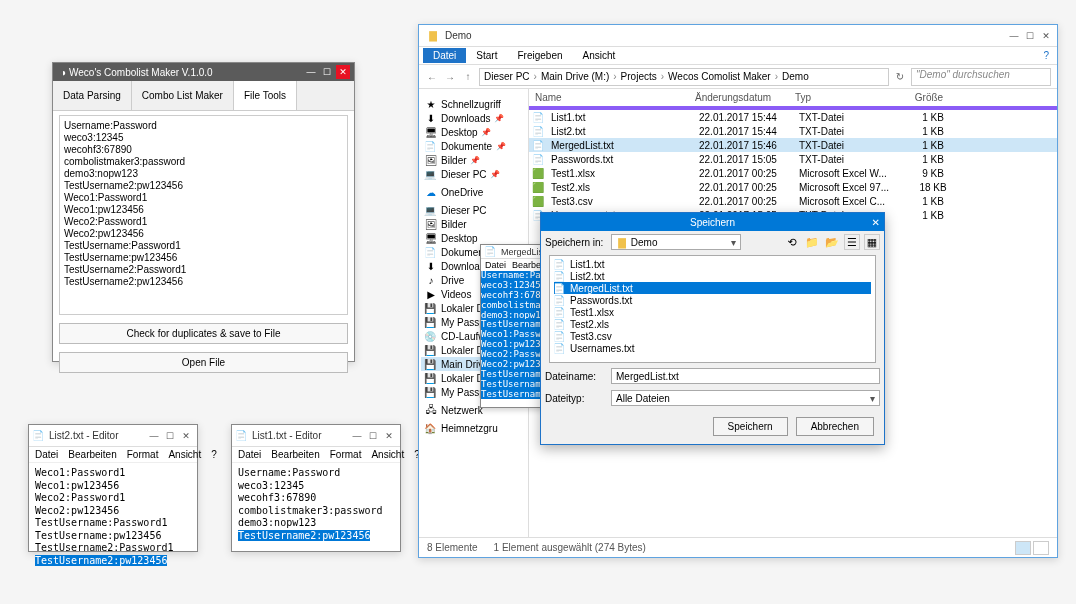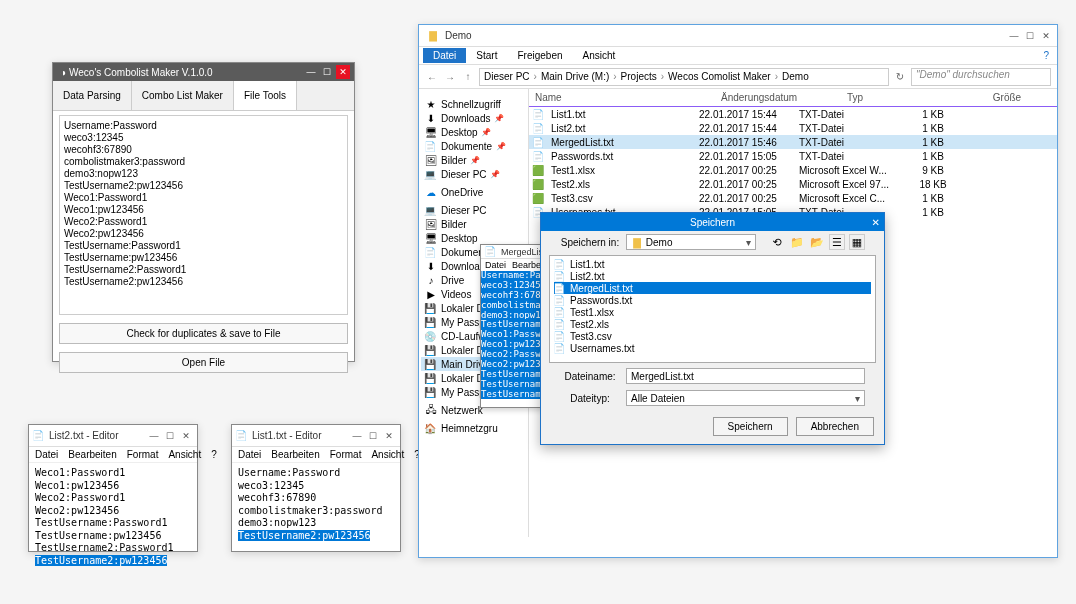--- a/index.html
+++ b/index.html
@@ -83,21 +83,21 @@
   .breadcrumbs { flex:1; border:1px solid #ccc; height:18px; display:flex; align-items:center; padding:0 4px; gap:4px; overflow:hidden; }
   .breadcrumbs span.sep { color:#888; }
   .search-box { width:140px; border:1px solid #ccc; height:18px; padding:0 4px; color:#888; font-style:italic; }
   .explorer-body { display:flex; height: calc(100% - 84px); position:relative; }
   .nav-pane { width:110px; border-right:1px solid #ddd; padding:4px 2px; font-size:10px; overflow:hidden; }
   .nav-item { display:flex; align-items:center; gap:4px; padding:1px 4px; cursor:pointer; }
   .nav-item.group { font-weight:500; margin-top:4px; }
   .nav-item .pin { color:#888; font-size:8px; }
   .ico { width:12px; height:12px; display:inline-flex; align-items:center; justify-content:center; font-size:10px; }
   .file-list { flex:1; }
-  .file-head { display:flex; font-size:10px; color:#555; border-bottom:1px solid #8b5cf6; padding:3px 0;gap:26px; }
+  .file-head { display:flex; font-size:10px; color:#555; border-bottom:4px solid #8b5cf6; padding:3px 0; }
   .file-head div, .file-row div { padding:0 6px; }
   .col-name { flex:0 0 160px; }
   .col-date { flex:0 0 100px; }
   .col-type { flex:0 0 110px; }
   .col-size { flex:0 0 60px; text-align:center; }
   .file-row { display:flex; font-size:10px; padding:1px 0; cursor:pointer; align-items:center; }
   .file-row.selected { background:#cde6f7; }
   .file-row .ico { margin-left:4px; }
   .status-bar { position:absolute; bottom:0; left:0; right:0; height:20px; border-top:1px solid #ddd; display:flex; align-items:center; padding:0 8px; font-size:10px; color:#555; gap:16px; }
   .status-bar .spacer { flex:1; }
@@ -115,21 +115,21 @@
   
   .dialog {
     position:absolute;
     border:1px solid #1e73c8;
     background:#f0f0f0;
     box-shadow:0 4px 12px rgba(0,0,0,.3);
   }
   .dialog .titlebar.blue { height:18px; justify-content:center; }
   .dialog .titlebar.blue .title { text-align:center; font-size:10px; }
   .dialog .titlebar.blue .x { position:absolute; right:4px; cursor:pointer; }
-  .dlg-row { display:flex; align-items:center; gap:6px; padding:3px 19px; font-size:10px;text-align:center; }
+  .dlg-row { display:flex; align-items:center; gap:6px; padding:3px 4px; font-size:10px; }
   .dlg-row label { width:60px; white-space:nowrap; }
   .dlg-row .field { flex:1; border:1px solid #aaa; background:#fff; height:16px; padding:0 4px; display:flex; align-items:center; }
   .dlg-listing {
     margin:2px 8px;
     border:1px solid #aaa;
     background:#fff;
     height:108px;
     padding:2px 4px;
     font-size:10px;
   }
@@ -431,20 +431,29 @@
           <div class="file-row">
             <span class="ico">📄</span>
             <div class="col-name" style="flex:0 0 148px;">Usernames.txt</div>
             <div class="col-date">22.01.2017 15:05</div>
             <div class="col-type">TXT-Datei</div>
             <div class="col-size">1 KB</div>
           </div>
         </div>
     </div>
   </div>
+  <div class="status-bar">
+    <span>8 Elemente</span>
+    <span>1 Element ausgewählt (274 Bytes)</span>
+    <div class="spacer"></div>
+    <div class="view-toggle">
+      <div class="active"></div>
+      <div></div>
+    </div>
+  </div>
 </div>
 
 <div class="mini-editor" style="left:480px; top:244px; height:164px;">
   <div class="titlebar light" style="height:14px; font-size:9px;">
     <span class="ico">📄</span>
     <span class="title left">MergedList.txt</span>
   </div>
   <div style="display:flex; gap:6px; padding:1px 4px; font-size:9px;">
     <span>Datei</span>
     <span>Bearbeiten</span>

